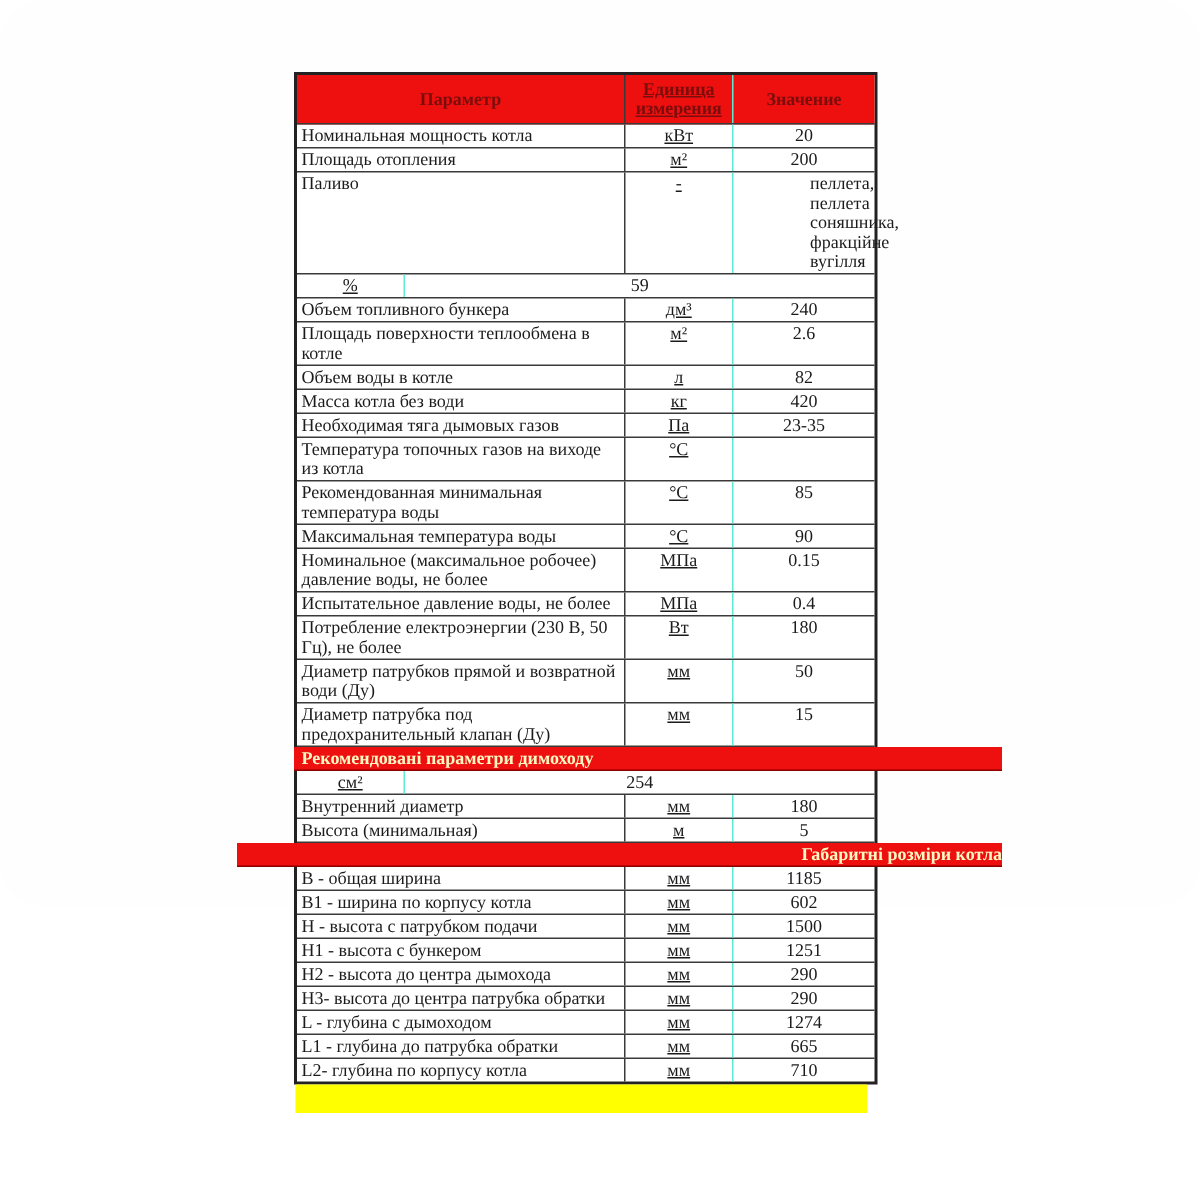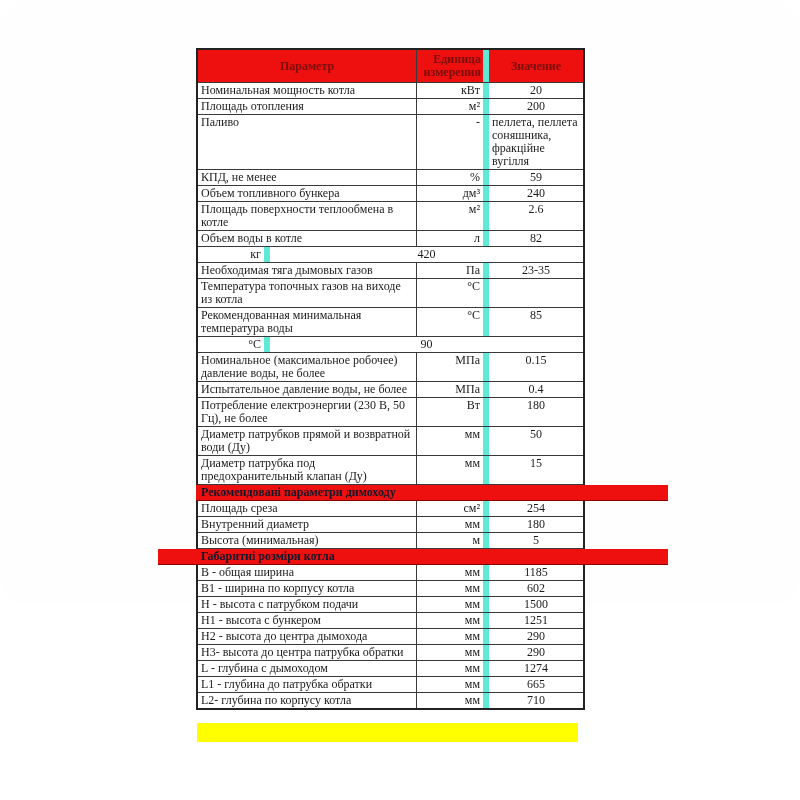--- a/index.html
+++ b/index.html
@@ -19,46 +19,46 @@
     border:2px solid #222;
     box-sizing:border-box;
     background:#fff;
     font-size:12px;
     line-height:13px;
   }
   .row{display:flex;border-bottom:1px solid #3a3a3a;}
   .row:last-child{border-bottom:none;}
   .cell{padding:1px 3px;box-sizing:border-box;}
   .cell.param{flex:0 0 219px;border-right:1px solid #3a3a3a;text-align:left;}
-  .cell.unit{flex:0 0 72px;border-right:6px solid #5eead4;text-align:right;}
+  .cell.unit{flex:0 0 72px;border-right:1px solid #5eead4;text-align:center;text-decoration:underline;}
   .cell.value{flex:1;text-align:center;}
-  .cell.value.left{text-align:left;}
+  .cell.value.left{text-align:left;margin-left:48px;}
   .row.header{
     background:#ee0f0f;
     color:#7c0d0d;
     font-weight:bold;
     text-align:center;
   }
   .row.header .cell{padding:3px 2px;display:flex;align-items:center;justify-content:center;}
   .section-row{
     position:relative;
     background:#ee0f0f;
-    color:#0f172a;
+    color:#fef9c3;
     font-weight:bold;
     font-size:12px;
     height:15px;
     line-height:14px;
     white-space:nowrap;
     overflow:visible;
     border-bottom:1px solid #8b0000;
   }
   .section-row.extend-right{margin-left:-2px;width:472px;}
   .section-row.extend-right .section-label{padding-left:5px;}
   .section-row.extend-both{margin-left:-40px;width:510px;}
-  .section-row.extend-both .section-label{padding-left:43px;}
+  .section-row.extend-both .section-label{padding-left:43px;text-align:right;}
   .section-label{display:block;}
   .yellow-bar{
     position:absolute;
     left:197px;top:723px;
     width:381px;height:19px;
     background:#ffff00;
   }
 </style>
 </head>
 <body>
@@ -81,58 +81,59 @@
           <div class="cell param">Площадь отопления</div>
           <div class="cell unit">м²</div>
           <div class="cell value">200</div>
         </div>
         <div class="row">
           <div class="cell param">Паливо</div>
           <div class="cell unit">-</div>
           <div class="cell value left">пеллета, пеллета соняшника, фракційне вугілля</div>
         </div>
         <div class="row">
-          <div class="cell param">КПД, не менее</div>
           <div class="cell unit">%</div>
           <div class="cell value">59</div>
         </div>
         <div class="row">
           <div class="cell param">Объем топливного бункера</div>
           <div class="cell unit">дм³</div>
           <div class="cell value">240</div>
         </div>
         <div class="row">
           <div class="cell param">Площадь поверхности теплообмена в котле</div>
           <div class="cell unit">м²</div>
           <div class="cell value">2.6</div>
         </div>
         <div class="row">
           <div class="cell param">Объем воды в котле</div>
           <div class="cell unit">л</div>
           <div class="cell value">82</div>
         </div>
         <div class="row">
+          <div class="cell param">Масса котла без води</div>
           <div class="cell unit">кг</div>
           <div class="cell value">420</div>
         </div>
         <div class="row">
           <div class="cell param">Необходимая тяга дымовых газов</div>
           <div class="cell unit">Па</div>
           <div class="cell value">23-35</div>
         </div>
         <div class="row">
           <div class="cell param">Температура топочных газов на виходе из котла</div>
           <div class="cell unit">°С</div>
         </div>
         <div class="row">
           <div class="cell param">Рекомендованная минимальная температура воды</div>
           <div class="cell unit">°С</div>
           <div class="cell value">85</div>
         </div>
         <div class="row">
+          <div class="cell param">Максимальная температура воды</div>
           <div class="cell unit">°С</div>
           <div class="cell value">90</div>
         </div>
         <div class="row">
           <div class="cell param">Номинальное (максимальное робочее) давление воды, не более</div>
           <div class="cell unit">МПа</div>
           <div class="cell value">0.15</div>
         </div>
         <div class="row">
           <div class="cell param">Испытательное давление воды, не более</div>
@@ -151,21 +152,20 @@
         </div>
         <div class="row">
           <div class="cell param">Диаметр патрубка под предохранительный клапан (Ду)</div>
           <div class="cell unit">мм</div>
           <div class="cell value">15</div>
         </div>
         <div class="section-row extend-right">
           <span class="section-label">Рекомендовані параметри димоходу</span>
         </div>
         <div class="row">
-          <div class="cell param">Площадь среза</div>
           <div class="cell unit">см²</div>
           <div class="cell value">254</div>
         </div>
         <div class="row">
           <div class="cell param">Внутренний диаметр</div>
           <div class="cell unit">мм</div>
           <div class="cell value">180</div>
         </div>
         <div class="row">
           <div class="cell param">Высота (минимальная)</div>

